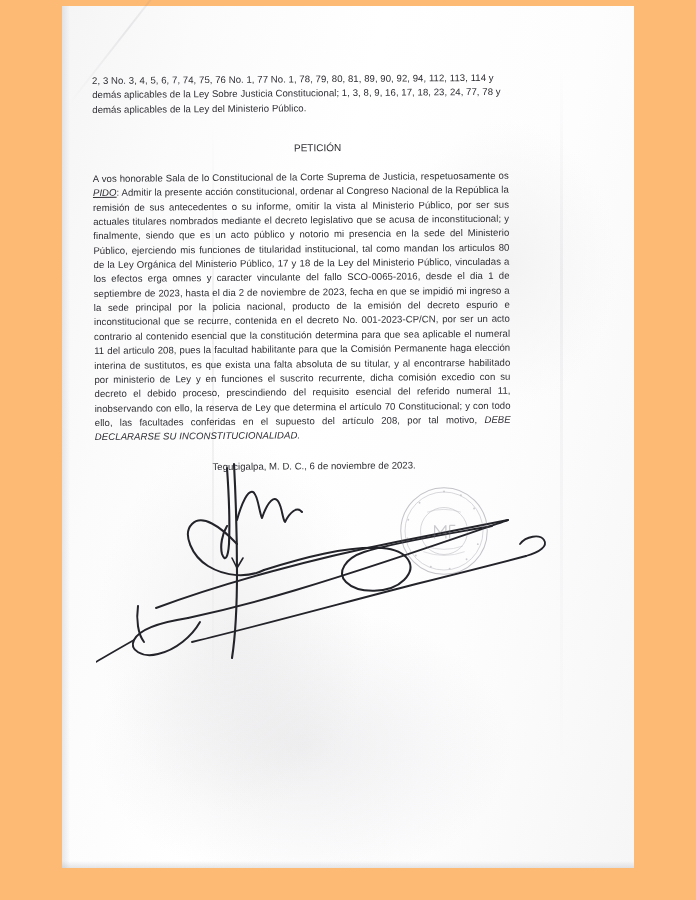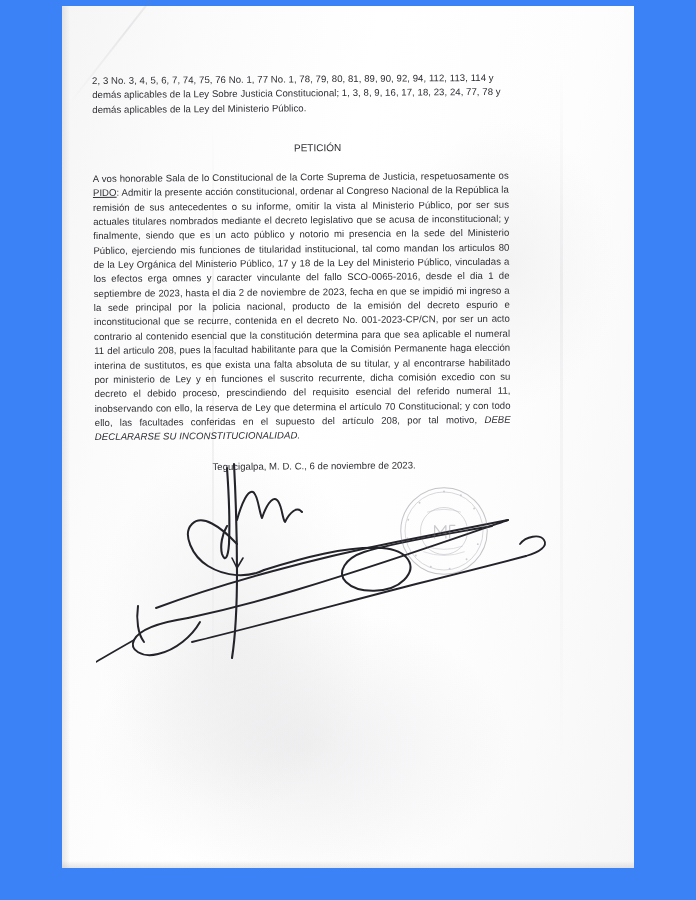--- a/index.html
+++ b/index.html
@@ -12,21 +12,21 @@
     height: 900px;
     overflow: hidden;
     font-family: "Liberation Sans", sans-serif;
   }
 
   
   #scan {
     position: relative;
     width: 696px;
     height: 900px;
-    background: #3b82f6;
+    background: #fdba74;
   }
 
   
   .paper {
     position: absolute;
     left: 62px;
     top: 6px;
     width: 572px;
     height: 862px;
     background:
@@ -107,21 +107,21 @@
     text-align: center;
     margin: 0;
     padding-left: 34px;
     color: #2e2e33;
   }
 
   .gap-1 { height: 26px; }
   .gap-2 { height: 15px; }
   .gap-3 { height: 16px; }
 
-  u.pido { text-decoration: underline; text-underline-offset: 1px; }
+  u.pido { text-decoration: underline; text-underline-offset: 1px; font-style: italic; }
   em.decl { font-style: italic; }
 
   .dateline {
     font-size: 9.6px;
     line-height: 14px;
     margin: 0;
     text-align: center;
     padding-left: 22px;
     color: #2e2e33;
   }

